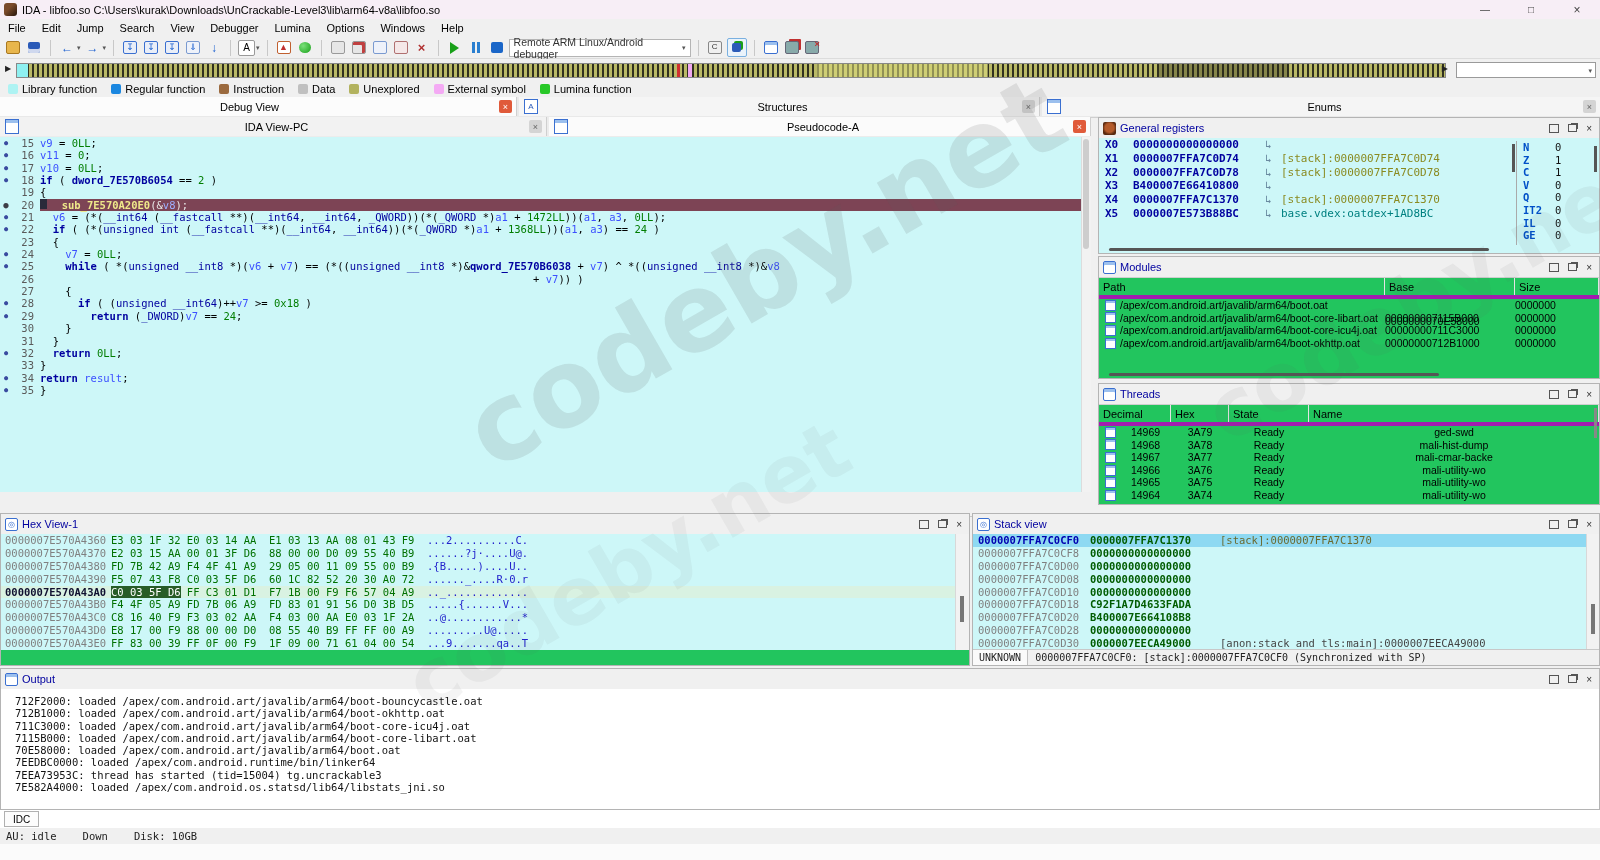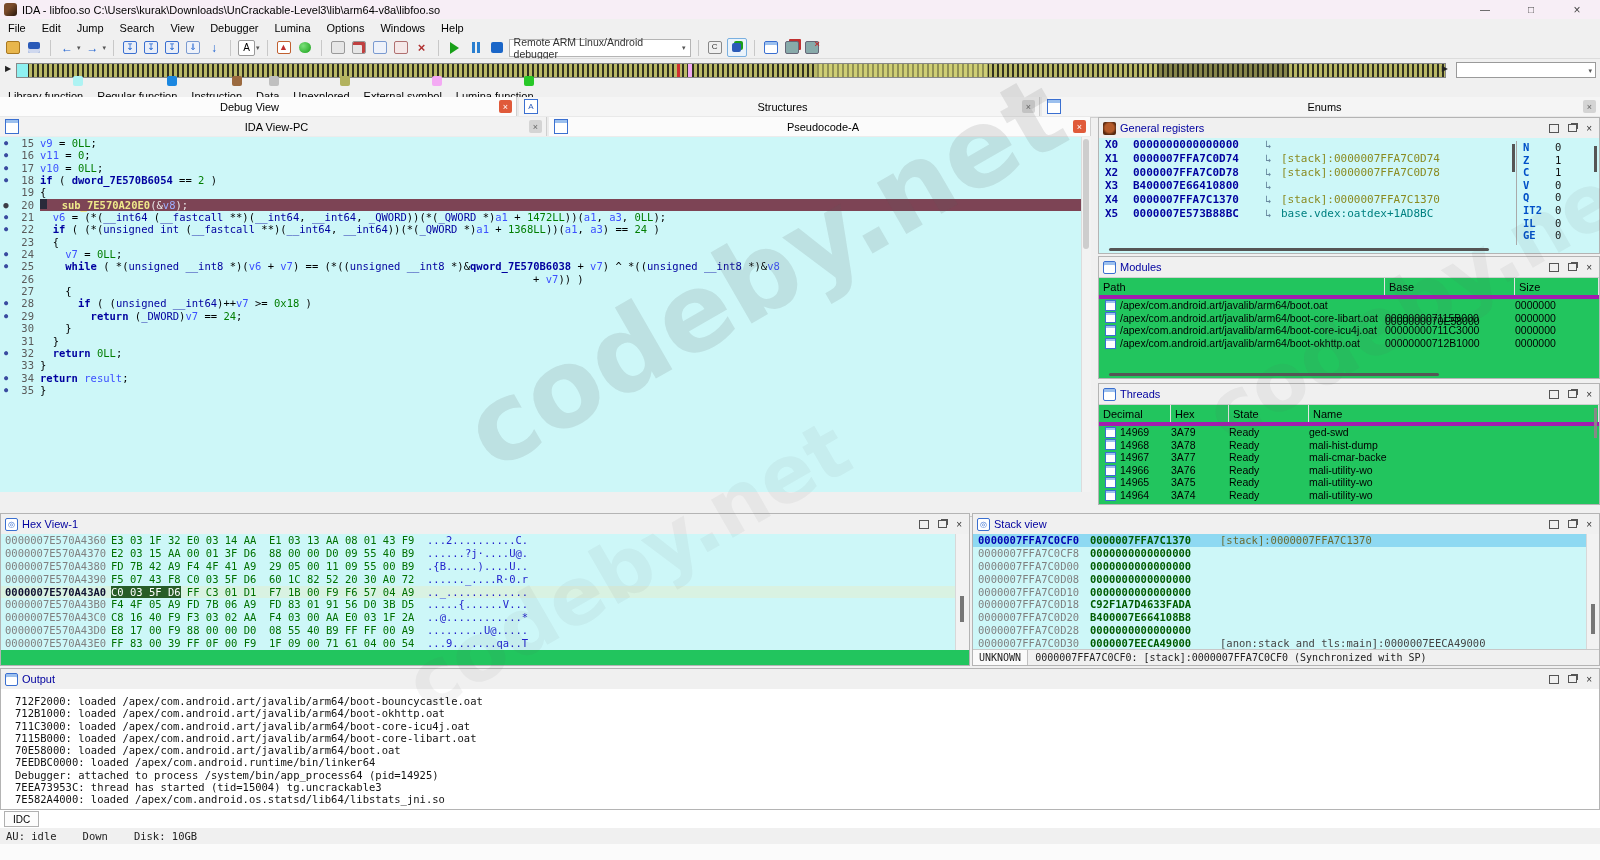--- a/index.html
+++ b/index.html
@@ -28,21 +28,21 @@
   
   #navband{left:0;top:59px;width:1600px;height:21px;background:#f0f0f0;border-bottom:1px solid #dcdcdc;}
   .nav-arrow{position:absolute;top:5px;font-size:8px;color:#222;}
   #band{position:absolute;left:16px;top:4px;width:1428px;height:13px;border:1px solid #888;
         background:repeating-linear-gradient(90deg,#30301f 0px,#30301f 2px,#b9b966 2px,#b9b966 5px);}
   .band-seg{position:absolute;top:0;height:100%;}
   #band-combo{position:absolute;right:4px;top:3px;width:138px;height:14px;background:#fff;border:1px solid #9a9a9a;}
   #band-combo .caret{position:absolute;right:3px;top:4px;}
   
   #legend{left:0;top:80px;width:1600px;height:17px;display:flex;align-items:center;gap:14px;padding-left:8px;box-sizing:border-box;background:#f0f0f0;}
-  .leg{display:flex;align-items:flex-end;gap:4px;flex-direction:column;}
+  .leg{display:flex;align-items:center;gap:4px;}
   .leg i{width:10px;height:10px;border-radius:2px;display:inline-block;}
   
   #tabrow{left:0;top:97px;width:1600px;height:20px;background:#e9e9e9;border-bottom:1px solid #cfcfcf;}
   .tab{position:absolute;top:0;height:19px;display:flex;align-items:center;border-right:1px solid #cfcfcf;background:#f5f5f5;}
   .tab .lbl{flex:1;text-align:center;}
   .tab-close{width:13px;height:13px;margin-right:4px;border-radius:2px;display:flex;align-items:center;justify-content:center;font-size:9px;}
   .tab-close.red{background:#e05a3a;color:#fff;}
   .tab-close.gray{background:#d4d4d4;color:#666;}
   .doc-ic{width:12px;height:13px;margin:0 5px;background:#fff;border:1px solid #3a6fd0;box-shadow:inset 0 3px 0 #9cc0ee;}
   
@@ -463,21 +463,21 @@
           <span class="b-float"></span>
           <span class="b-close">×</span>
         </span>
     </div>
     <div class="grid-head">
       <span style="width:72px;">Decimal</span>
       <span style="width:58px;">Hex</span>
       <span style="width:80px;">State</span>
       <span style="flex:1;">Name</span>
     </div>
-    <div style="height:84px;overflow:hidden;">
+    <div style="height:84px;overflow:hidden;text-align:center;">
         <div class="grid-row">
           <span class="row-ic"></span>
           <span class="cell" style="width: 51px;">14969</span>
           <span class="cell" style="width: 58px;">3A79</span>
           <span class="cell" style="width: 80px;">Ready</span>
           <span class="cell" style="flex: 1 1 0%;">ged-swd</span>
         </div>
         <div class="grid-row">
           <span class="row-ic"></span>
           <span class="cell" style="width: 51px;">14968</span>
@@ -583,21 +583,20 @@
           <span class="b-close">×</span>
         </span>
     </div>
     <div id="out-body">
         <div class="out-line"><span>712F2000: loaded /apex/com.android.art/javalib/arm64/boot-bouncycastle.oat</span></div>
         <div class="out-line"><span>712B1000: loaded /apex/com.android.art/javalib/arm64/boot-okhttp.oat</span></div>
         <div class="out-line"><span>711C3000: loaded /apex/com.android.art/javalib/arm64/boot-core-icu4j.oat</span></div>
         <div class="out-line"><span>7115B000: loaded /apex/com.android.art/javalib/arm64/boot-core-libart.oat</span></div>
         <div class="out-line"><span>70E58000: loaded /apex/com.android.art/javalib/arm64/boot.oat</span></div>
         <div class="out-line"><span>7EEDBC0000: loaded /apex/com.android.runtime/bin/linker64</span></div>
-        <div class="out-line"><span>Debugger: attached to process /system/bin/app_process64 (pid=14925)</span></div>
         <div class="out-line"><span>7EEA73953C: thread has started (tid=15004) tg.uncrackable3</span></div>
         <div class="out-line"><span>7E582A4000: loaded /apex/com.android.os.statsd/lib64/libstats_jni.so</span></div>
       </div>
   </div>
 
   <div id="idcrow" class="abs">
     <span id="idc-btn">IDC</span>
     <input id="idc-input" type="text" value="" style="">
   </div>
 

